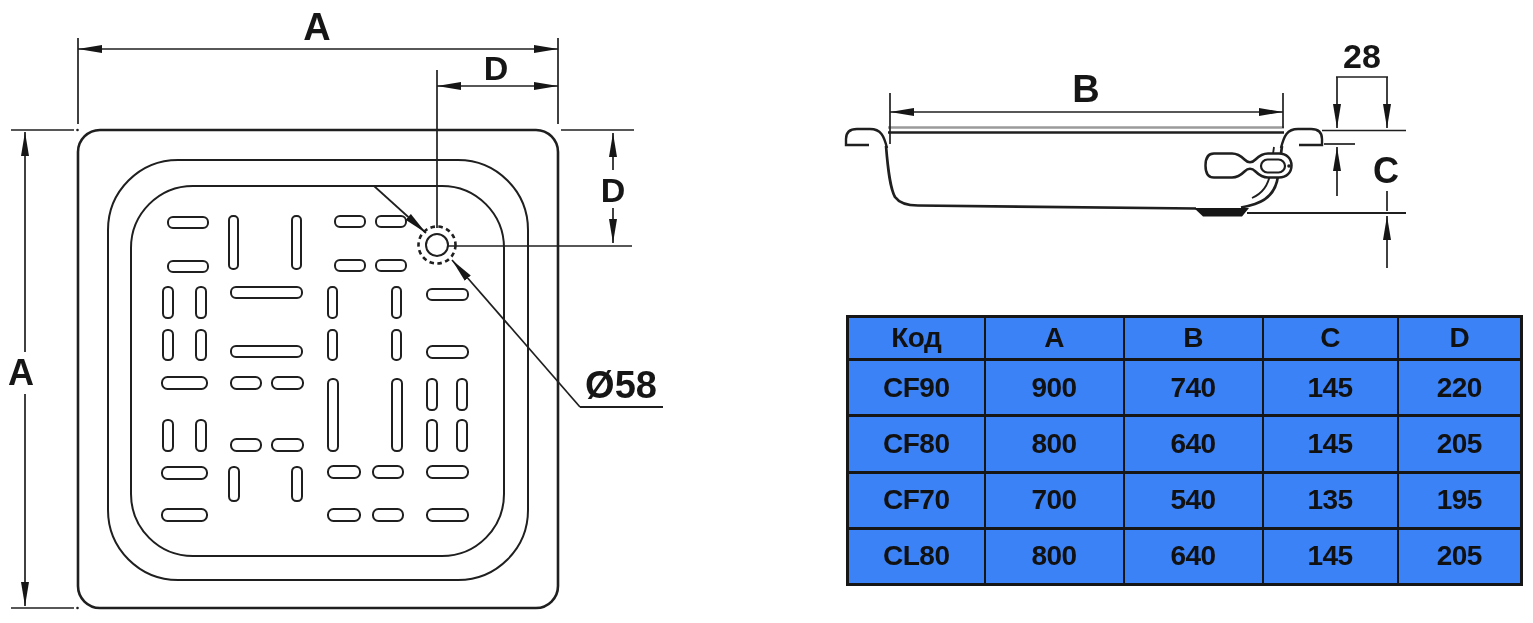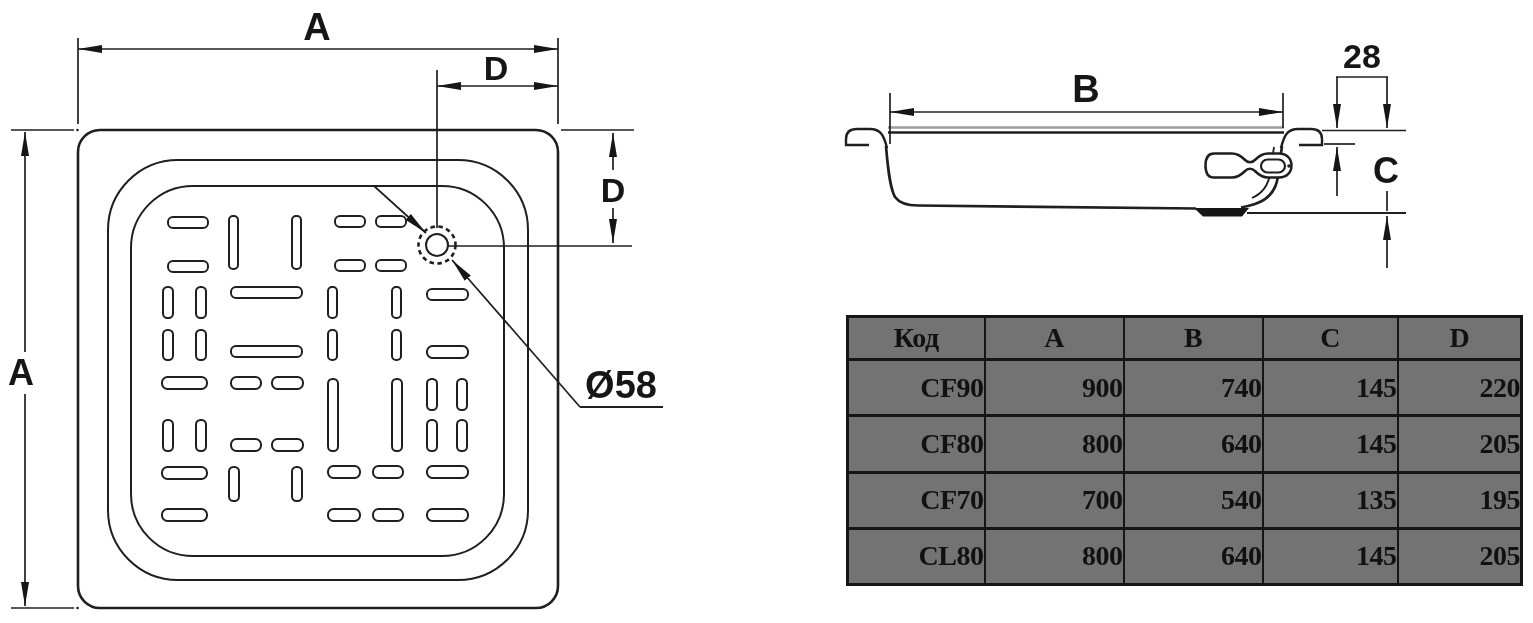--- a/index.html
+++ b/index.html
@@ -2,28 +2,28 @@
 <html><head>
 <meta charset="utf-8">
 <style>
   html,body{margin:0;padding:0;background:#fff;}
   body{width:1533px;height:623px;position:relative;overflow:hidden;
        font-family:"Liberation Sans", sans-serif;}
   svg text{font-family:"Liberation Sans", sans-serif;font-weight:600;fill:#161616;}
   .stage{position:absolute;left:0;top:0;width:1533px;height:623px;}
 
   table.spec{position:absolute;left:846px;top:315px;width:674px;height:271px;
-             border-collapse:collapse;table-layout:fixed;background:#737373;
-             border:3px solid #161616;font-family:Liberation Serif, serif;}
+             border-collapse:collapse;table-layout:fixed;background:#3b82f6;
+             border:3px solid #161616;}
   table.spec th, table.spec td{
              border:2px solid #161616;border-top-width:3px;border-bottom-width:3px;
              text-align:center;vertical-align:middle;padding:0;
              font-size:28px;font-weight:600;color:#111;letter-spacing:-0.5px;}
   table.spec thead th{height:40px;}
-  table.spec tbody td{height:38px;text-align:right;}
+  table.spec tbody td{height:38px;}
 </style>
 </head>
 <body>
 
 <svg class="stage" viewBox="0 0 1533 623" xmlns="http://www.w3.org/2000/svg">
   <defs>
     <marker id="arr" viewBox="0 0 24 10" refX="24" refY="5" markerWidth="24" markerHeight="10" markerUnits="userSpaceOnUse" orient="auto-start-reverse">
       <path d="M24,5 L0,1 L0,9 Z" fill="#161616"></path>
     </marker>
   </defs>

